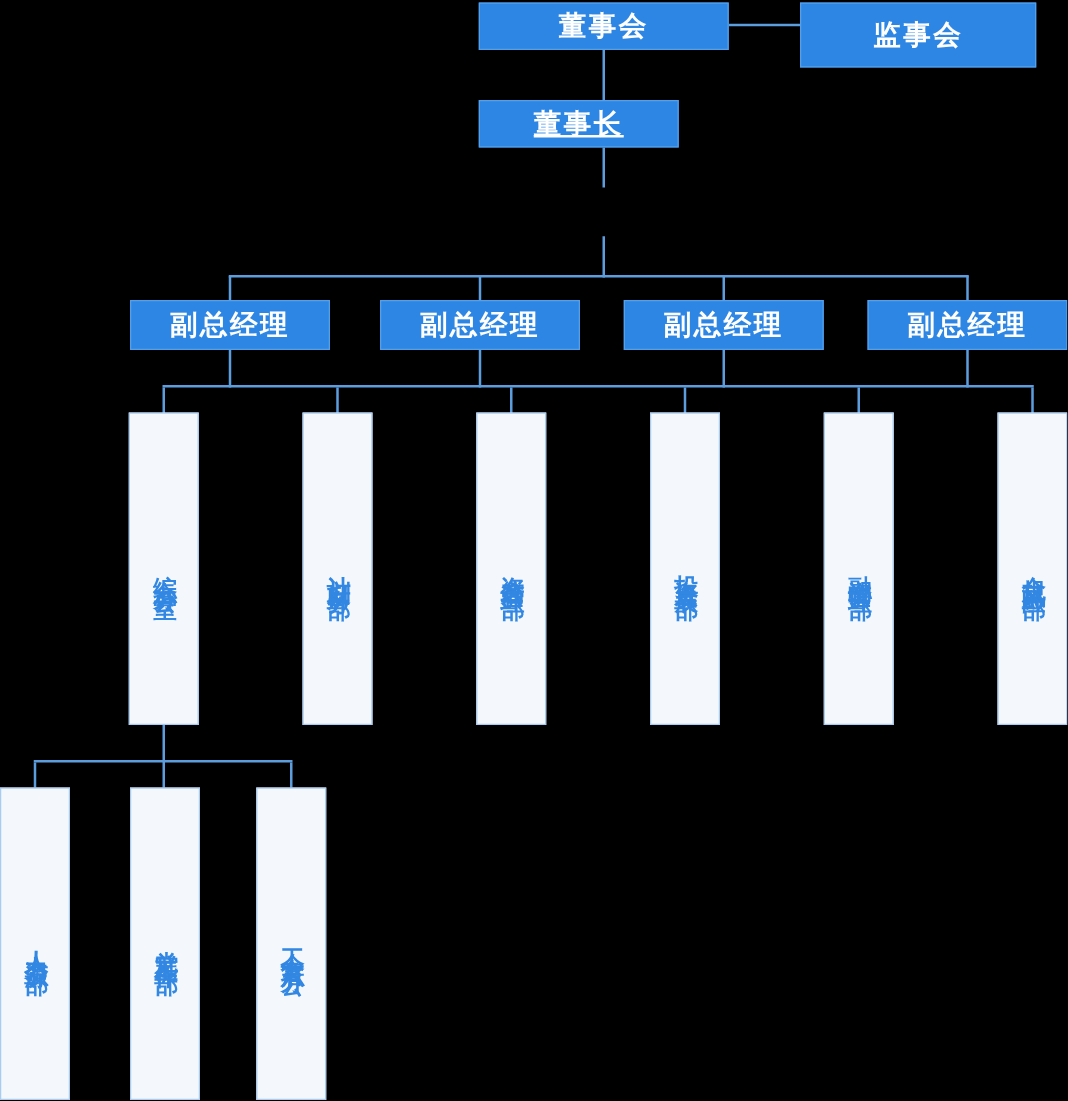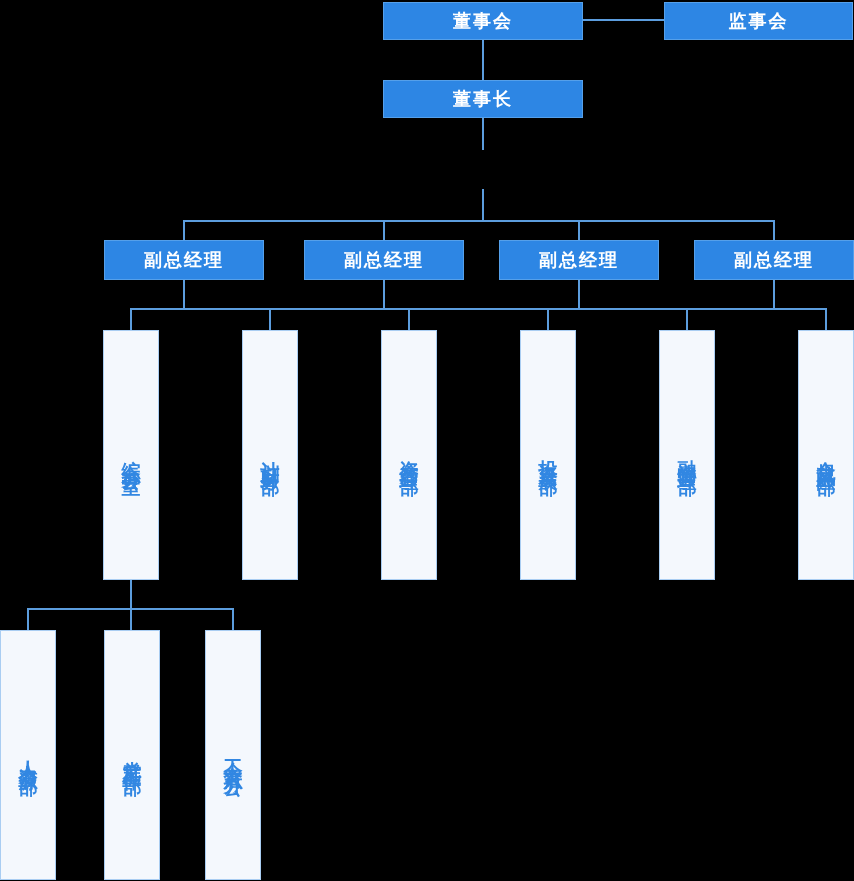--- a/index.html
+++ b/index.html
@@ -45,30 +45,30 @@
   .l-bus3-s1        { left:27px;  top:610px; width:2px;   height:20px; }
   .l-bus3-s3        { left:232px; top:610px; width:2px;   height:20px; }
 
   
   .node {
     position: absolute;
     box-sizing: border-box;
     background: var(--node-fill, #2d86e4);
     border: 1px solid var(--node-border, #55a0ea);
     color: var(--node-text, #ffffff);
-    font-size: 18px;
+    font-size: 22px;
     font-weight: bold;
     letter-spacing: 2px;
     display: flex;
     align-items: center;
     justify-content: center;
   }
   .n-board   { left:383px; top:2px;   width:200px; height:38px; }
-  .n-sup     { left:664px; top:2px;   width:189px; height:38px; }
-  .n-chair   { left:383px; top:80px;  width:200px; height:38px; }
+  .n-sup     { left:640px; top:2px;   width:189px; height:52px; }
+  .n-chair   { left:383px; top:80px;  width:160px; height:38px;text-decoration:underline; }
   .n-gm      { left:384px; top:150px; width:199px; height:39px; }
   .n-dep1    { left:104px; top:240px; width:160px; height:40px; }
   .n-dep2    { left:304px; top:240px; width:160px; height:40px; }
   .n-dep3    { left:499px; top:240px; width:160px; height:40px; }
   .n-dep4    { left:694px; top:240px; width:160px; height:40px; }
 
   
   .dept {
     position: absolute;
     box-sizing: border-box;

